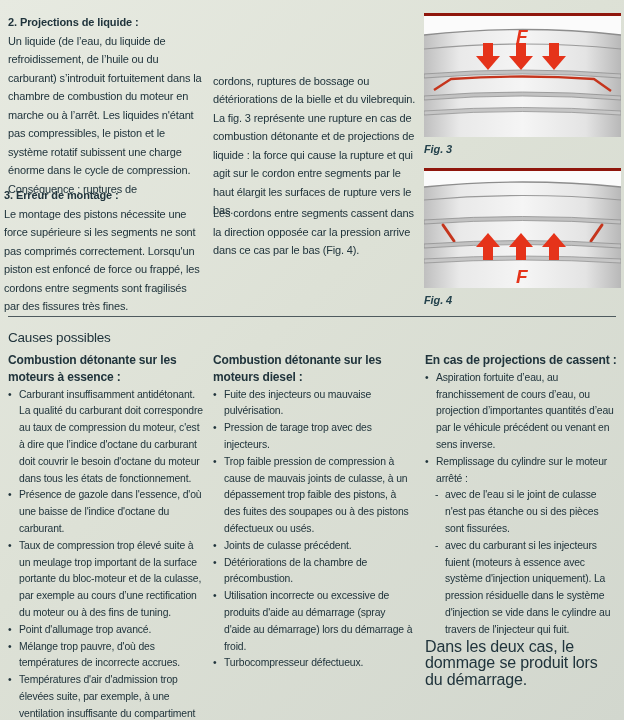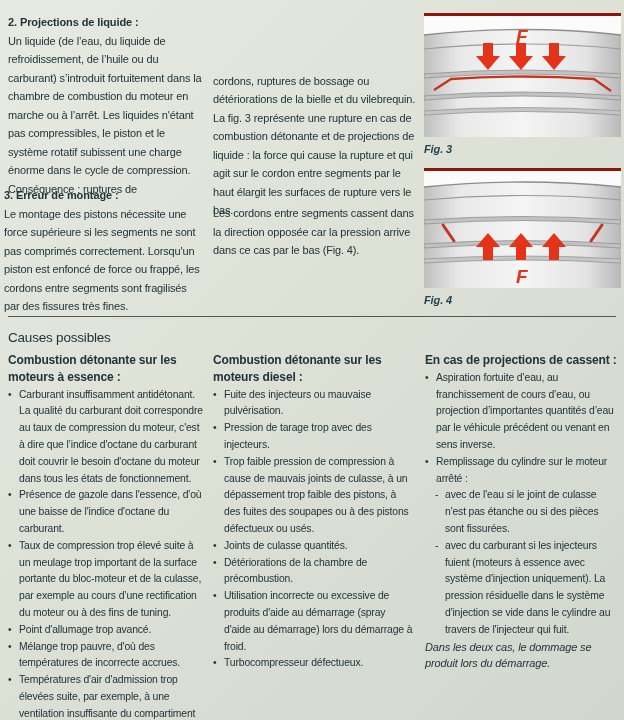--- a/index.html
+++ b/index.html
@@ -20,21 +20,21 @@
   .divider{border-top:1px solid #4e5a5e;height:0;}
   
   .causes-head{font-size:13.5px;font-weight:normal;letter-spacing:-0.2px;margin:0 0 0 0;}
   .cause-col{position:absolute;top:22px;}
   .cause-sub{font-size:12px;font-weight:bold;line-height:16.8px;letter-spacing:-0.15px;margin-bottom:1px;}
   .cause-list{margin:0;padding:0;list-style:none;font-size:10.4px;line-height:16.8px;letter-spacing:-0.15px;}
   .cause-list li{position:relative;padding-left:11px;}
   .cause-list.dashes li{padding-left:20px;}
   .marker{position:absolute;left:0;top:0;}
   .cause-list.dashes .marker{left:10px;}
-  .cause-footer{font-size:11px;line-height:16.8px;letter-spacing:-0.15px;font-style:italic;}
+  .cause-footer{font-size:16px;line-height:16.8px;letter-spacing:-0.15px;}
   svg text.f-label{font-family:"Liberation Sans",sans-serif;font-style:italic;font-weight:bold;font-size:19px;fill:#e5331a;}
 </style>
 </head>
 <body>
 
 <div class="abs" style="left:8px;top:13px;width:198px;">
   <div class="sec-head">2. Projections de liquide :</div>
   <div class="body-txt">Un liquide (de l’eau, du liquide de refroidissement, de l’huile ou du carburant) s’introduit fortuitement dans la chambre de combustion du moteur en marche ou à l’arrêt. Les liquides n'étant pas compressibles, le piston et le système rotatif subissent une charge énorme dans le cycle de compression. Conséquence : ruptures de</div>
 </div>
 <div class="abs body-txt" style="left:213px;top:31.5px;width:203px;margin-top:40px;">cordons, ruptures de bossage ou détériorations de la bielle et du vilebrequin. La fig. 3 représente une rupture en cas de combustion détonante et de projections de liquide : la force qui cause la rupture et qui agit sur le cordon entre segments par le haut élargit les surfaces de rupture vers le bas.</div>
@@ -130,21 +130,21 @@
         <li><span class="marker">•</span><span>Températures d'air d'admission trop élevées suite, par exemple, à une ventilation insuffisante du compartiment moteur ou au basculement incorrect du volet d’air sur « été » (surtout sur les anciens moteurs à carburateur).</span></li>
       </ul>
   </div>
 
   <div class="cause-col" style="left:205px;width:200px;">
     <div class="cause-sub">Combustion détonante sur les moteurs diesel :</div>
     <ul class="cause-list">
         <li><span class="marker">•</span><span>Fuite des injecteurs ou mauvaise pulvérisation.</span></li>
         <li><span class="marker">•</span><span>Pression de tarage trop avec des injecteurs.</span></li>
         <li><span class="marker">•</span><span>Trop faible pression de compression à cause de mauvais joints de culasse, à un dépassement trop faible des pistons, à des fuites des soupapes ou à des pistons défectueux ou usés.</span></li>
-        <li><span class="marker">•</span><span>Joints de culasse quantités.</span></li>
+        <li><span class="marker">•</span><span>Joints de culasse précédent.</span></li>
         <li><span class="marker">•</span><span>Détériorations de la chambre de précombustion.</span></li>
         <li><span class="marker">•</span><span>Utilisation incorrecte ou excessive de produits d'aide au démarrage (spray d'aide au démarrage) lors du démarrage à froid.</span></li>
         <li><span class="marker">•</span><span>Turbocompresseur défectueux.</span></li>
       </ul>
   </div>
 
   <div class="cause-col" style="left:417px;width:192px;">
     <div class="cause-sub">En cas de projections de cassent :</div>
     <ul class="cause-list">
         <li><span class="marker">•</span><span>Aspiration fortuite d’eau, au franchissement de cours d’eau, ou projection d’importantes quantités d’eau par le véhicule précédent ou venant en sens inverse.</span></li>

